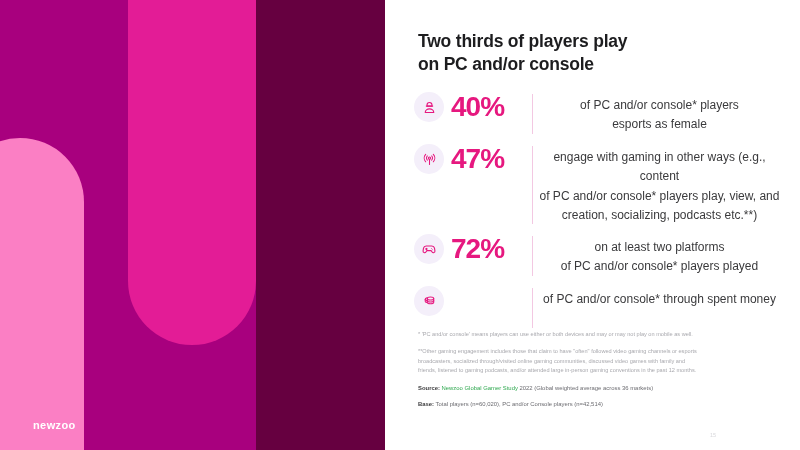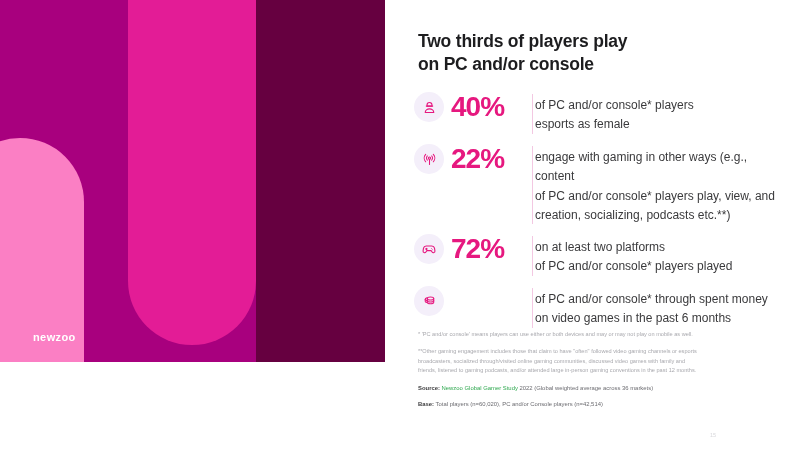--- a/index.html
+++ b/index.html
@@ -22,21 +22,21 @@
     background: #ffffff;
     overflow: hidden;
   }
 
   
   .art {
     position: absolute;
     left: 0;
     top: 0;
     width: 385px;
-    height: 362px;
+    height: 450px;
     overflow: hidden;
   }
   .art-band-magenta {
     position: absolute;
     left: 0;
     top: 0;
     width: 256px;
     height: 450px;
     background: #A8007E;
   }
@@ -96,20 +96,21 @@
     line-height: 1.33;
     color: #1d1d1f;
     letter-spacing: -0.2px;
   }
 
   .stats {
     position: absolute;
     left: 29px;
     top: 92px;
     width: 370px;
+    text-align: center;
   }
 
   .stat-row {
     display: flex;
     align-items: flex-start;
     margin-bottom: 8px;
     min-height: 44px;
   }
   .stat-row:last-child { margin-bottom: 0; }
 
@@ -244,21 +245,21 @@
           <div class="icon-circle">
             <svg width="17" height="17" viewBox="0 0 24 24" fill="none" stroke="#E6187F" stroke-width="1.5" stroke-linecap="round" stroke-linejoin="round">
               <circle cx="12" cy="10" r="1.6"></circle>
               <path d="M9 7 a4.2 4.2 0 0 0 0 6"></path>
               <path d="M15 7 a4.2 4.2 0 0 1 0 6"></path>
               <path d="M6.6 4.8 a7.6 7.6 0 0 0 0 10.4"></path>
               <path d="M17.4 4.8 a7.6 7.6 0 0 1 0 10.4"></path>
               <path d="M12 11.6 L12 19"></path>
             </svg>
           </div>
-          <div class="pct">22%</div>
+          <div class="pct">47%</div>
         </div>
         <div class="divider"></div>
         <div class="stat-desc">
           <div>engage with gaming in other ways (e.g., content</div>
           <div>of PC and/or console* players play, view, and</div>
           <div>creation, socializing, podcasts etc.**)</div>
         </div>
       </div>
 
       <div class="stat-row">
@@ -289,21 +290,20 @@
               <path d="M8.8 9.3 v2.6 c0 1.16 2.06 2.1 4.6 2.1 s4.6 -0.94 4.6 -2.1 v-2.6"></path>
               <path d="M8.8 11.9 v2.6 c0 1.16 2.06 2.1 4.6 2.1 s4.6 -0.94 4.6 -2.1 v-2.6"></path>
               <path d="M8.6 8.2 C7.0 8.6 5.9 9.4 5.9 10.3 c0 0.9 1.0 1.65 2.5 2.05"></path>
               <path d="M5.9 10.3 v2.6 c0 0.9 1.0 1.65 2.5 2.05"></path>
             </svg>
           </div>
         </div>
         <div class="divider"></div>
         <div class="stat-desc">
           <div>of PC and/or console* through spent money</div>
-          <div>on video games in the past 6 months</div>
         </div>
       </div>
 
     </div>
 
     <div class="footnotes">
       <div class="fn">* 'PC and/or console' means players can use either or both devices and may or may not play on mobile as well.</div>
       <div class="fn">
         <div>**Other gaming engagement includes those that claim to have "often" followed video gaming channels or esports</div>
         <div>broadcasters, socialized through/visited online gaming communities, discussed video games with family and</div>

